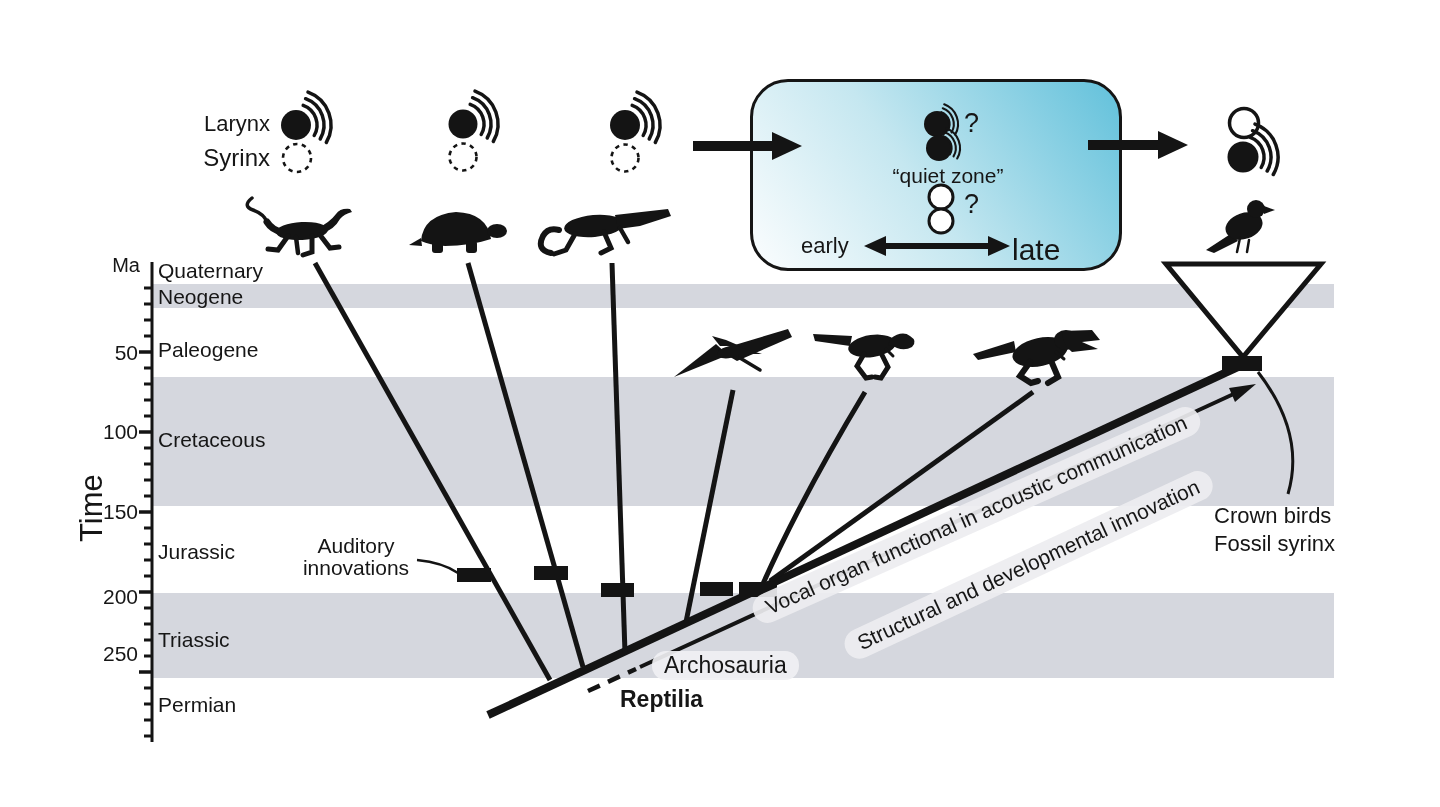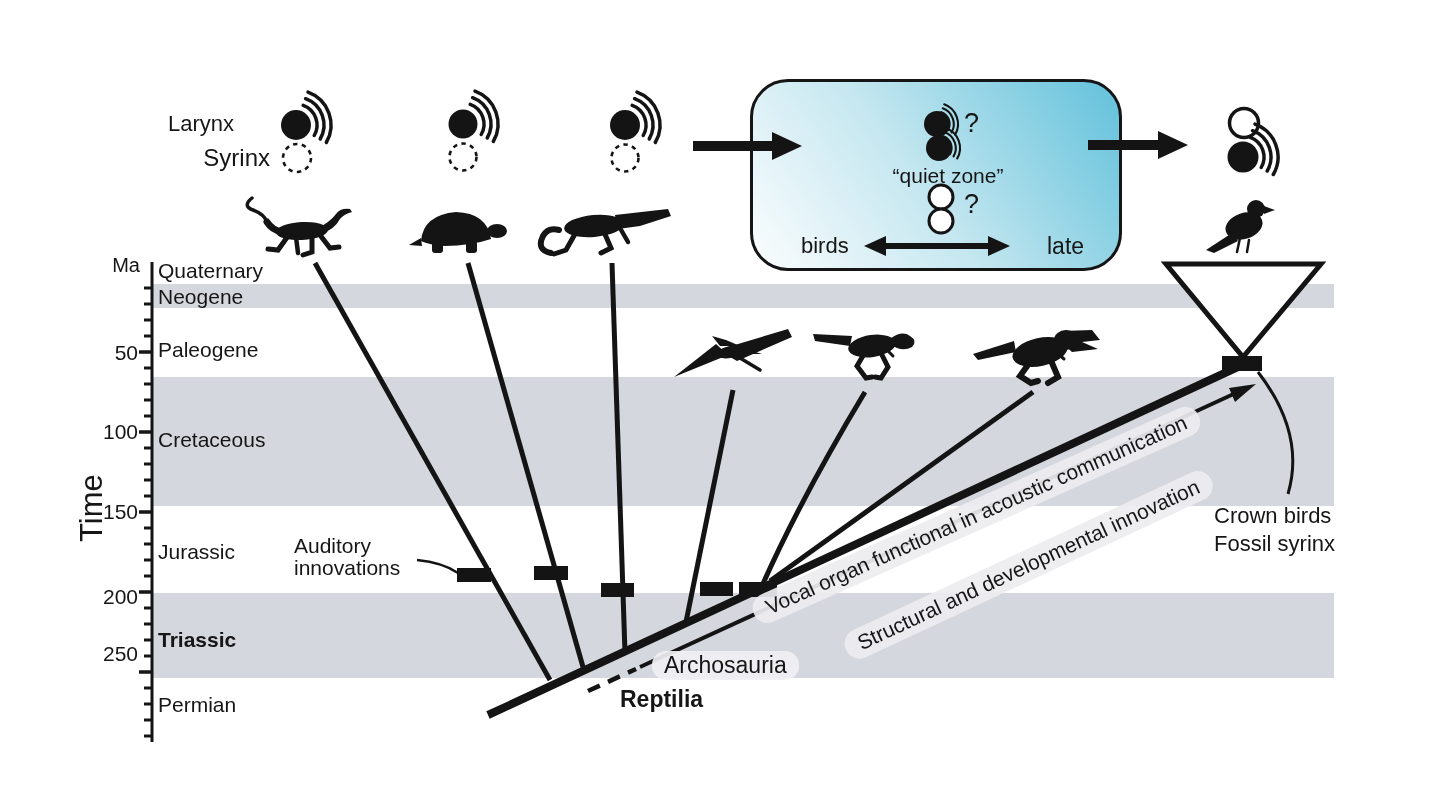--- a/index.html
+++ b/index.html
@@ -167,47 +167,47 @@
       <g>
         <polygon points="1206,250 1232,233 1238,241 1214,253"></polygon>
         <ellipse cx="1244" cy="226" rx="19" ry="13" transform="rotate(-18 1244 226)"></ellipse>
         <circle cx="1256" cy="209" r="9"></circle>
         <polygon points="1264,206 1275,210 1264,214"></polygon>
         <path d="M1240,238 L1237,252 M1249,240 L1247,252" stroke="#141414" stroke-width="2.5" fill="none" stroke-linecap="round"></path>
       </g>
     </g>
   </svg>
 
-  <div class="lbl" style="left:168px;top:111px;width:102px;font-size:22px;">Larynx</div>
+  <div class="lbl" style="left:168px;top:111px;width:102px;text-align:right;font-size:22px;">Larynx</div>
   <div class="lbl" style="left:168px;top:144px;width:102px;text-align:right;font-size:24px;">Syrinx</div>
 
   <div class="lbl" style="left:90px;top:254px;width:50px;text-align:right;font-size:20px;">Ma</div>
   <div class="lbl" style="left:74px;top:542px;font-size:31px;transform:rotate(-90deg);transform-origin:0 0;">Time</div>
 
   <div class="lbl ticknum" style="top:341px;">50</div>
   <div class="lbl ticknum" style="top:420px;">100</div>
   <div class="lbl ticknum" style="top:500px;">150</div>
   <div class="lbl ticknum" style="top:585px;">200</div>
   <div class="lbl ticknum" style="top:642px;">250</div>
 
   <div class="lbl period" style="top:259px;">Quaternary</div>
   <div class="lbl period" style="top:285px;">Neogene</div>
   <div class="lbl period" style="top:338px;">Paleogene</div>
   <div class="lbl period" style="top:428px;">Cretaceous</div>
   <div class="lbl period" style="top:540px;">Jurassic</div>
-  <div class="lbl period" style="top:628px;font-weight:bold;">Triassic</div>
+  <div class="lbl period" style="top:628px;">Triassic</div>
   <div class="lbl period" style="top:693px;">Permian</div>
 
   <div class="lbl" style="left:964px;top:108px;font-size:27px;">?</div>
   <div class="lbl ctr" style="left:790px;top:164px;width:316px;font-size:21px;">“quiet zone”</div>
   <div class="lbl" style="left:964px;top:189px;font-size:27px;">?</div>
-  <div class="lbl" style="left:801px;top:233px;font-size:22px;">birds</div>
-  <div class="lbl" style="left:1047px;top:233px;font-size:23px;">late</div>
-
-  <div style="position:absolute;left:294px;top:535px;width:124px;text-align:left;font-size:21px;line-height:1.07;">Auditory innovations</div>
+  <div class="lbl" style="left:801px;top:233px;font-size:22px;">early</div>
+  <div class="lbl" style="left:1012px;top:233px;font-size:30px;">late</div>
+
+  <div style="position:absolute;left:294px;top:535px;width:124px;text-align:center;font-size:21px;line-height:1.07;">Auditory innovations</div>
   <div class="lbl pill" style="left:652px;top:651px;font-size:23px;">Archosauria</div>
   <div class="lbl" style="left:620px;top:686px;font-size:23px;font-weight:bold;">Reptilia</div>
   <div class="lbl" style="left:1214px;top:503px;font-size:22px;">Crown birds</div>
   <div class="lbl" style="left:1214px;top:531px;font-size:22px;">Fossil syrinx</div>
 
   <div class="pill-diag" style="left:754px;top:599px;transform:rotate(-24deg);">Vocal organ functional in acoustic communication</div>
   <div class="pill-diag" style="left:846px;top:635px;transform:rotate(-25deg);">Structural and developmental innovation</div>
 
 </div>
 

